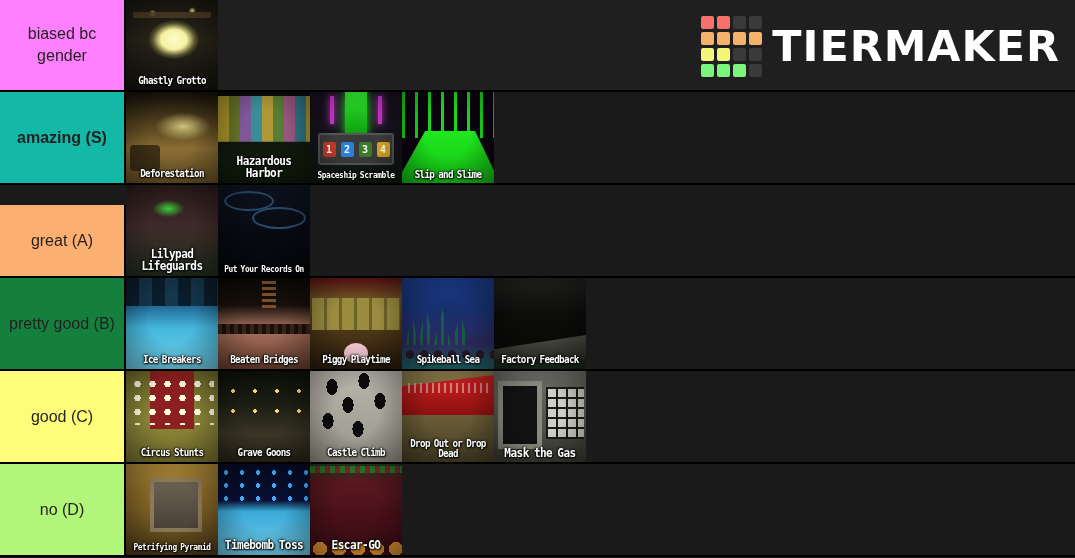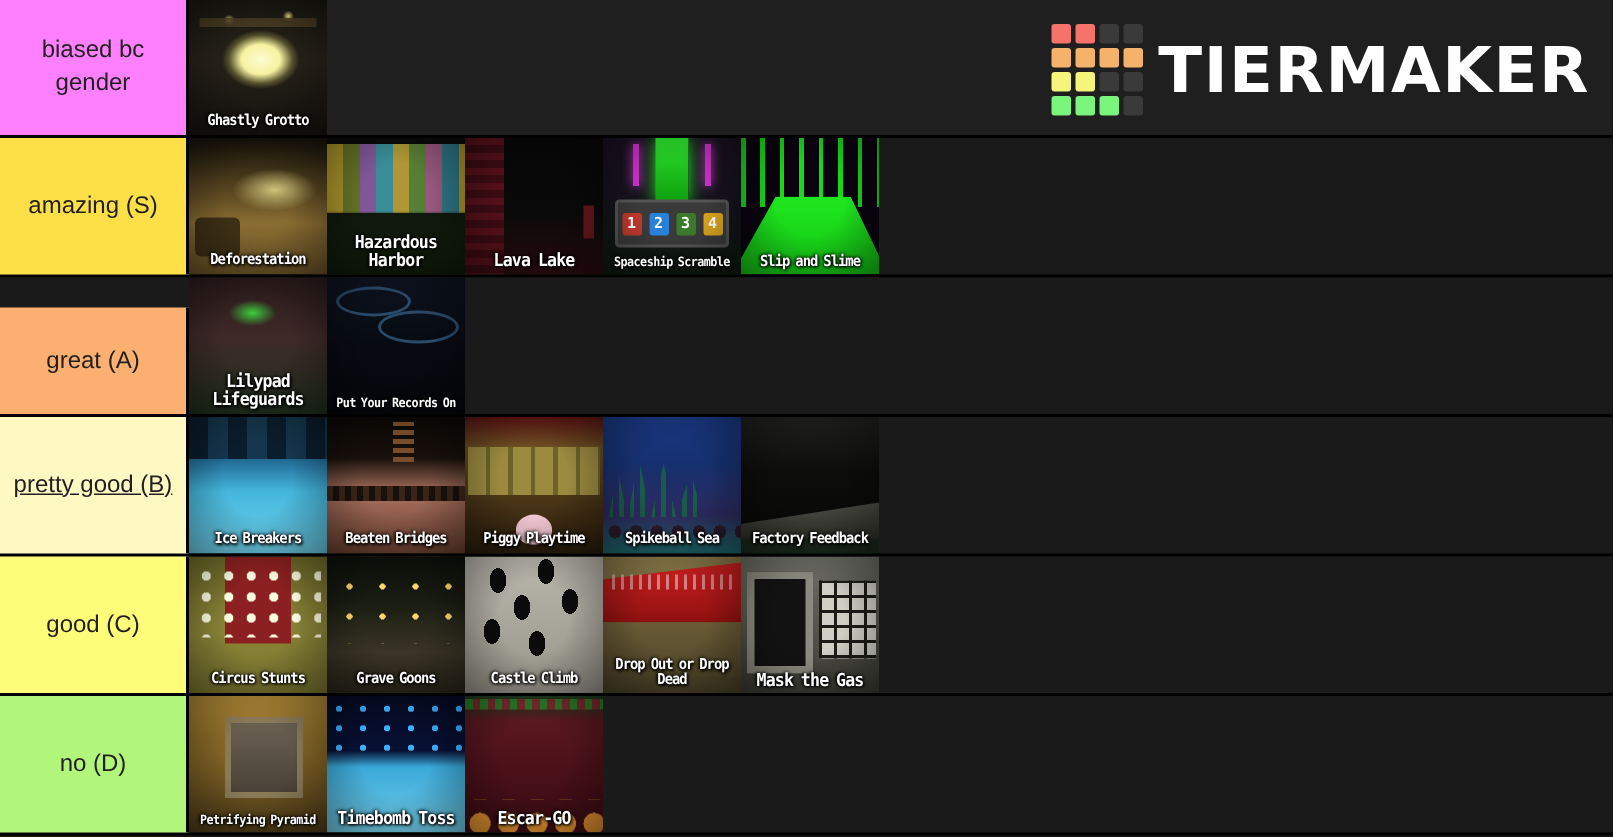--- a/index.html
+++ b/index.html
@@ -438,36 +438,31 @@
           <i style="background: rgb(123, 245, 123);"></i>
           <i style="background: rgb(123, 245, 123);"></i>
           <i style="background: rgb(123, 245, 123);"></i>
           <i style="background: rgb(58, 58, 58);"></i>
         </div>
       <div class="logo-text">TIERMAKER</div>
     </div>
   </div>
 
   <div class="tier-row">
-    <div class="tier-label" style="background: #fde047;">amazing (S)</div>
+    <div class="tier-label" style="background: #14b8a6; font-weight: bold;">amazing (S)</div>
     <div class="tier-items">
         <div class="tile" title="Deforestation">
           <div class="art deforest"></div>
           <div class="vignette"></div>
           <div class="cap sm">Deforestation</div>
         </div>
         <div class="tile" title="Hazardous Harbor">
           <div class="art hazard"></div>
           <div class="vignette"></div>
           <div class="cap">Hazardous Harbor</div>
-        </div>
-        <div class="tile" title="Lava Lake">
-          <div class="art lava"></div>
-          <div class="vignette"></div>
-          <div class="cap">Lava Lake</div>
         </div>
         <div class="tile" title="Spaceship Scramble">
           <div class="art spaceship">
             <div class="beam"></div>
             <div class="post l"></div>
             <div class="post r"></div>
             <div class="pad">
               <span style="background: rgb(192, 57, 43);">1</span>
               <span style="background: rgb(41, 128, 217);">2</span>
               <span style="background: rgb(58, 122, 42);">3</span>
@@ -495,21 +490,21 @@
         </div>
         <div class="tile" title="Put Your Records On">
           <div class="art records"></div>
           <div class="vignette"></div>
           <div class="cap xs two">Put Your Records On</div>
         </div>
       </div>
   </div>
 
   <div class="tier-row">
-    <div class="tier-label" style="background: #fef9c3; text-decoration: underline;">pretty good (B)</div>
+    <div class="tier-label" style="background: #15803d;">pretty good (B)</div>
     <div class="tier-items">
         <div class="tile" title="Ice Breakers">
           <div class="art ice"></div>
           <div class="vignette"></div>
           <div class="cap sm">Ice Breakers</div>
         </div>
         <div class="tile" title="Beaten Bridges">
           <div class="art beaten"></div>
           <div class="vignette"></div>
           <div class="cap sm">Beaten Bridges</div>

